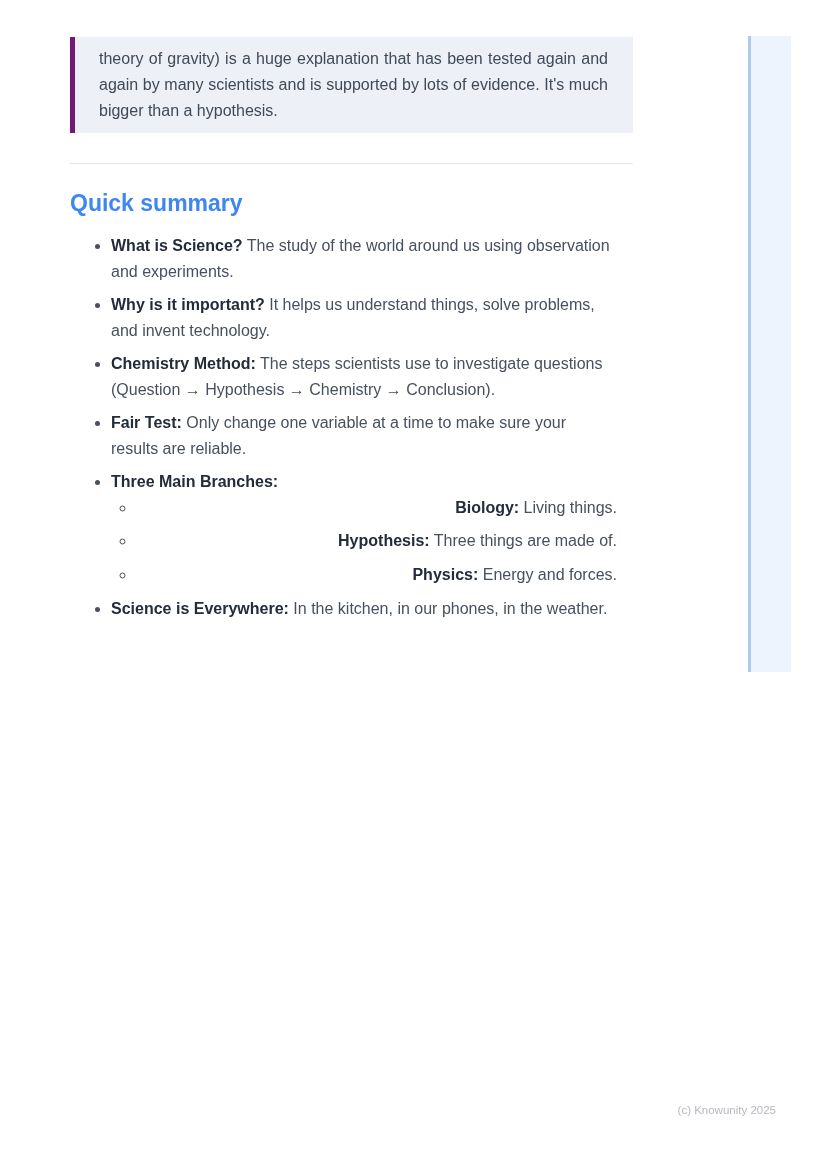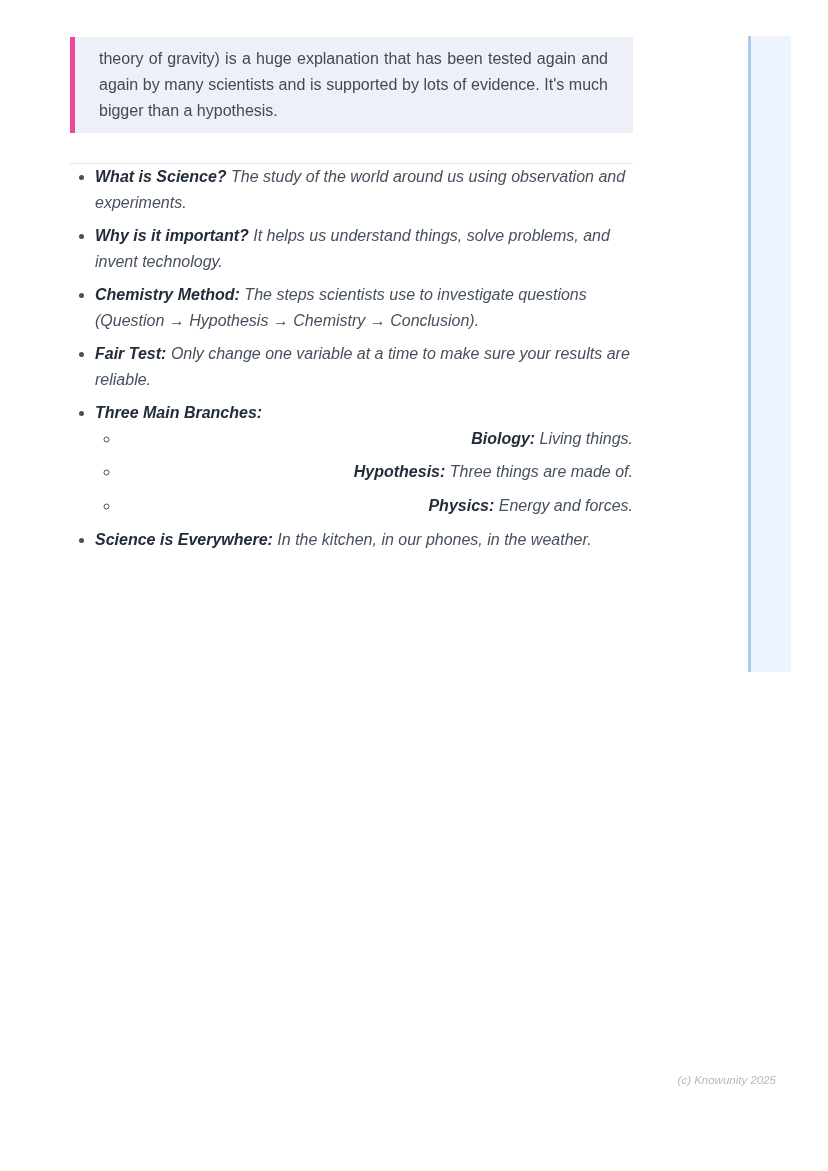--- a/index.html
+++ b/index.html
@@ -28,21 +28,21 @@
     border-left: 3px solid #accae9;
   }
   .content {
     position: absolute;
     left: 70px;
     top: 37px;
     width: 563px;
   }
   blockquote.callout {
     background: #edf1f7;
-    border-left: 5px solid #ec4899;
+    border-left: 5px solid #701a75;
     padding: 9px 25px 9px 24px;
   }
   blockquote.callout p {
     font-size: 16px;
     line-height: 26px;
     color: #3f4a58;
     text-align: justify;
   }
   hr.divider {
     border: none;
@@ -50,26 +50,25 @@
     margin: 30px 0 0 0;
   }
   h2.section-heading {
     margin: 26px 0 17px 0;
     font-size: 23px;
     line-height: 26px;
     font-weight: 700;
     color: #3e87f0;
   }
   ul.summary-list {
-    margin: 0;
+    margin: 16px;
     padding-left: 25px;
     list-style: disc;
     font-size: 16px;
     line-height: 25.5px;
-    font-style: italic;
   }
   ul.summary-list > li {
     margin-bottom: 8px;
     color: #47505e;
   }
   ul.nested-list {
     margin: 0 0 9px 0;
     padding-left: 25px;
     list-style: circle;
     text-align: right;
@@ -77,43 +76,43 @@
   ul.nested-list > li {
     margin-bottom: 8px;
   }
   .term {
     font-weight: 700;
     color: #232c3a;
   }
   .desc { color: #47505e; }
   .footer {
     position: absolute;
-    top: 1073px;
+    top: 1103px;
     right: 52px;
     font-size: 11.5px;
     line-height: 15px;
     color: #b5b9bf;
-    font-style: italic;
   }
 </style>
 </head>
 <body>
 
 <div class="page">
 
   <div class="side-strip"></div>
 
   <div class="content">
 
     <blockquote class="callout">
       <p>theory of gravity) is a huge explanation that has been tested again and again by many scientists and is supported by lots of evidence. It's much bigger than a hypothesis.</p>
     </blockquote>
 
     <hr class="divider">
 
+    <h2 class="section-heading">Quick summary</h2>
 
     <ul class="summary-list">
 
       <li>
         <span class="term">What is Science?</span>
         <span class="desc">The study of the world around us using observation and experiments.</span>
       </li>
 
       <li>
         <span class="term">Why is it important?</span>

